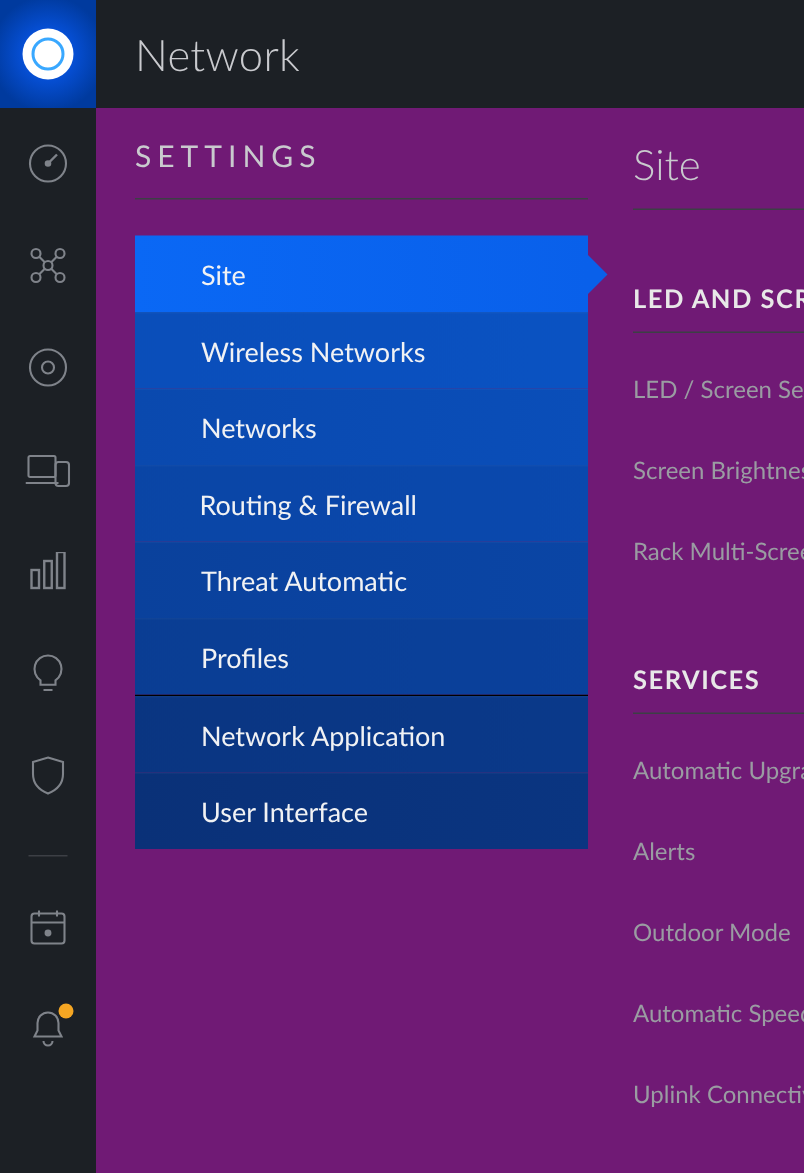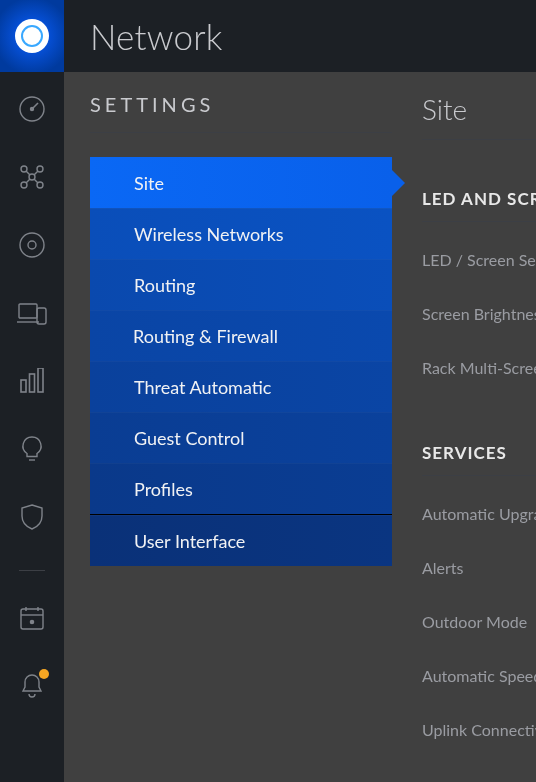--- a/index.html
+++ b/index.html
@@ -41,21 +41,21 @@
       justify-content: center;
     }
     .header-logo-ring {
       width: 22px;
       height: 22px;
       border-radius: 50%;
       border: 2.5px solid #39a8ff;
       background: #fff;
     }
     .header-title {
-      font-size: 35px;
+      font-size: 29px;
       font-weight: 300;
       color: #c9cace;
       margin-left: 26px;
       letter-spacing: 0.2px;
     }
     .body {
       flex: 1;
       display: flex;
       min-height: 0;
     }
@@ -90,21 +90,21 @@
       top: -2px;
       right: -2px;
       width: 10px;
       height: 10px;
       border-radius: 50%;
       background: #f5a623;
     }
     .main {
       flex: 1;
       display: flex;
-      background: #404040;
+      background: #701a75;
       min-width: 0;
       justify-content: space-between;
     }
     .settings-col {
       padding: 20px 0 0 26px;
       width: 316px;
       flex-shrink: 0;
     }
     .settings-heading {
       font-size: 20px;
@@ -279,35 +279,35 @@
     <div class="settings-col">
       <div class="settings-heading">SETTINGS</div>
       <div class="menu">
         <div class="menu-item active">
             <span>Site</span>
           </div>
         <div class="menu-item">
             <span>Wireless Networks</span>
           </div>
         <div class="menu-item">
-            <span>Routing</span>
+            <span>Networks</span>
           </div>
         <div class="menu-item">
             <span>Routing &amp; Firewall</span>
           </div>
         <div class="menu-item">
             <span>Threat Automatic</span>
           </div>
         <div class="menu-item">
-            <span>Guest Control</span>
-          </div>
-        <div class="menu-item">
             <span>Profiles</span>
           </div>
         <div class="menu-sep"></div>
+        <div class="menu-item dark">
+            <span>Network Application</span>
+          </div>
         <div class="menu-item dark">
             <span>User Interface</span>
           </div>
       </div>
     </div>
 
     <div class="content-col">
       <div class="page-title">Site</div>
 
       <div class="section-heading">LED AND SCREEN SETTINGS</div>

